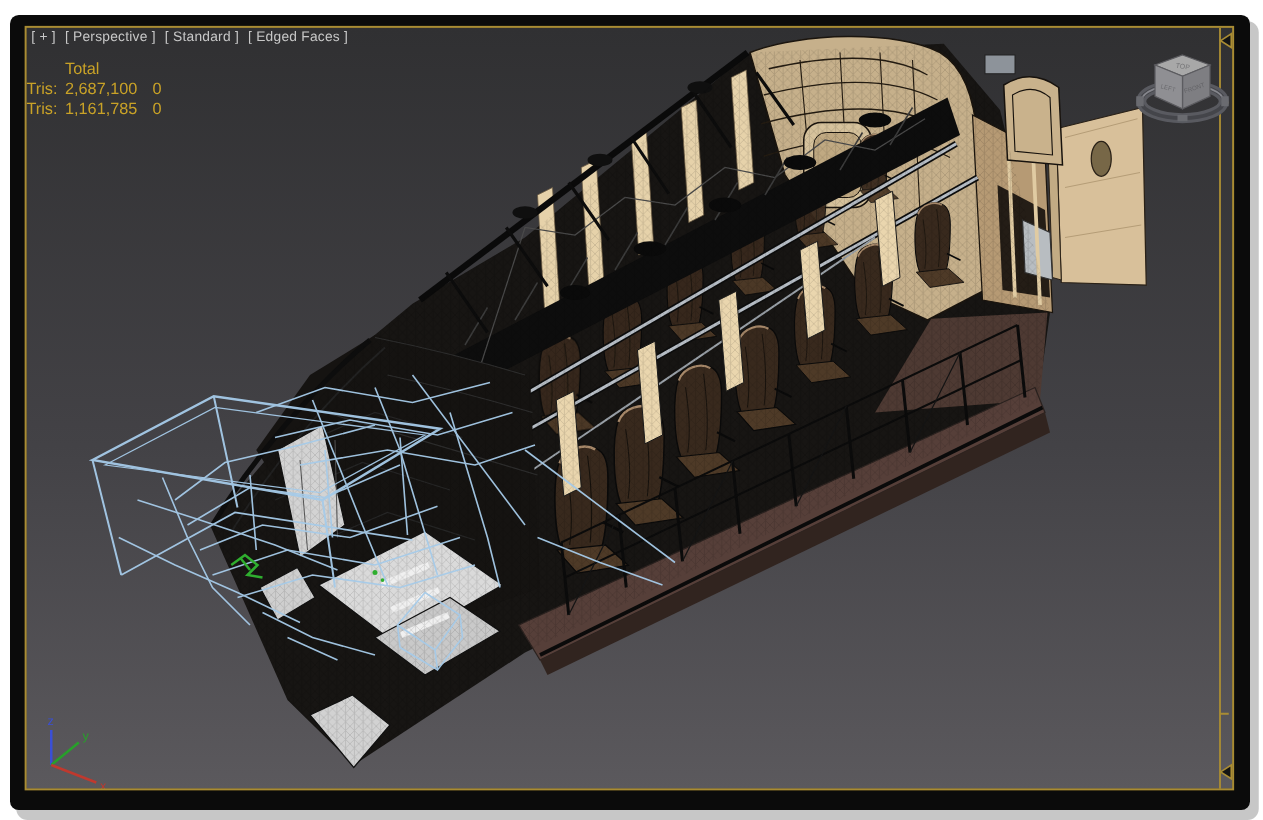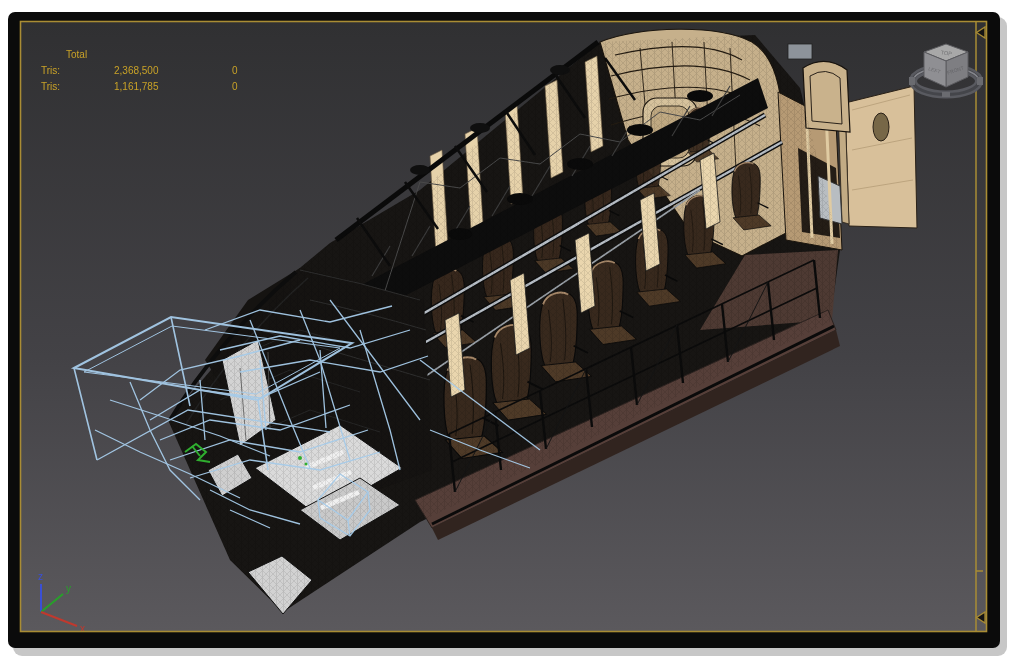--- a/index.html
+++ b/index.html
@@ -3,24 +3,24 @@
 <meta charset="utf-8">
 <style>
   html,body{margin:0;padding:0;background:#ffffff;}
   .screen{position:relative;width:1010px;height:656px;background:#ffffff;overflow:hidden;
           font-family:"Liberation Sans",sans-serif;}
   .art{position:absolute;left:0;top:0;}
   .overlay{position:absolute;left:0;top:0;width:1010px;height:656px;pointer-events:none;}
   .vp-label{position:absolute;left:25px;top:24px;font-size:11px;letter-spacing:.2px;
             color:var(--label-text,#c8c8c8);}
   .vp-label span{margin-right:4px;pointer-events:auto;cursor:default;}
-  .stats{position:absolute;left:30px;top:47px;font-size:10px;color:var(--stats-text,#c9a227);
+  .stats{position:absolute;left:16px;top:47px;font-size:13px;color:var(--stats-text,#c9a227);
          line-height:16px;}
   .stats .hdr{margin-left:36px;}
-  .stats .row{display:flex;gap:48px;}
+  .stats .row{display:flex;}
   .stats .lab{width:30px;text-align:right;margin-right:6px;}
   .stats .val{width:70px;}
   .stats .sel{width:20px;}
 </style>
 </head>
 <body>
 
 <div class="screen">
 
 <svg class="art" width="1010" height="656" viewBox="0 0 1010 656">
@@ -242,26 +242,32 @@
       <text x="38" y="580" font-size="10" style="fill:var(--axis-z,#3a4fd6)" stroke="none">z</text>
       <text x="66" y="592" font-size="10" style="fill:var(--axis-y,#27a02a)" stroke="none">y</text>
       <text x="80" y="632" font-size="10" style="fill:var(--axis-x,#c0392e)" stroke="none">x</text>
     </g>
   </g>
 
   <rect x="20.5" y="21.5" width="966" height="610" fill="none" style="stroke:var(--viewport-border,#a98c34)" stroke-width="1.6"></rect>
 </svg>
 
 <div class="overlay">
+  <div class="vp-label">
+    <span>[ + ]</span>
+    <span>[ Perspective ]</span>
+    <span>[ Standard ]</span>
+    <span>[ Edged Faces ]</span>
+  </div>
 
   <div class="stats">
     <div class="hdr">Total</div>
     <div class="row">
       <span class="lab">Tris:</span>
-      <span class="val">2,368,500</span>
+      <span class="val">2,687,100</span>
       <span class="sel">0</span>
     </div>
     <div class="row">
       <span class="lab">Tris:</span>
       <span class="val">1,161,785</span>
       <span class="sel">0</span>
     </div>
   </div>
 </div>
 

